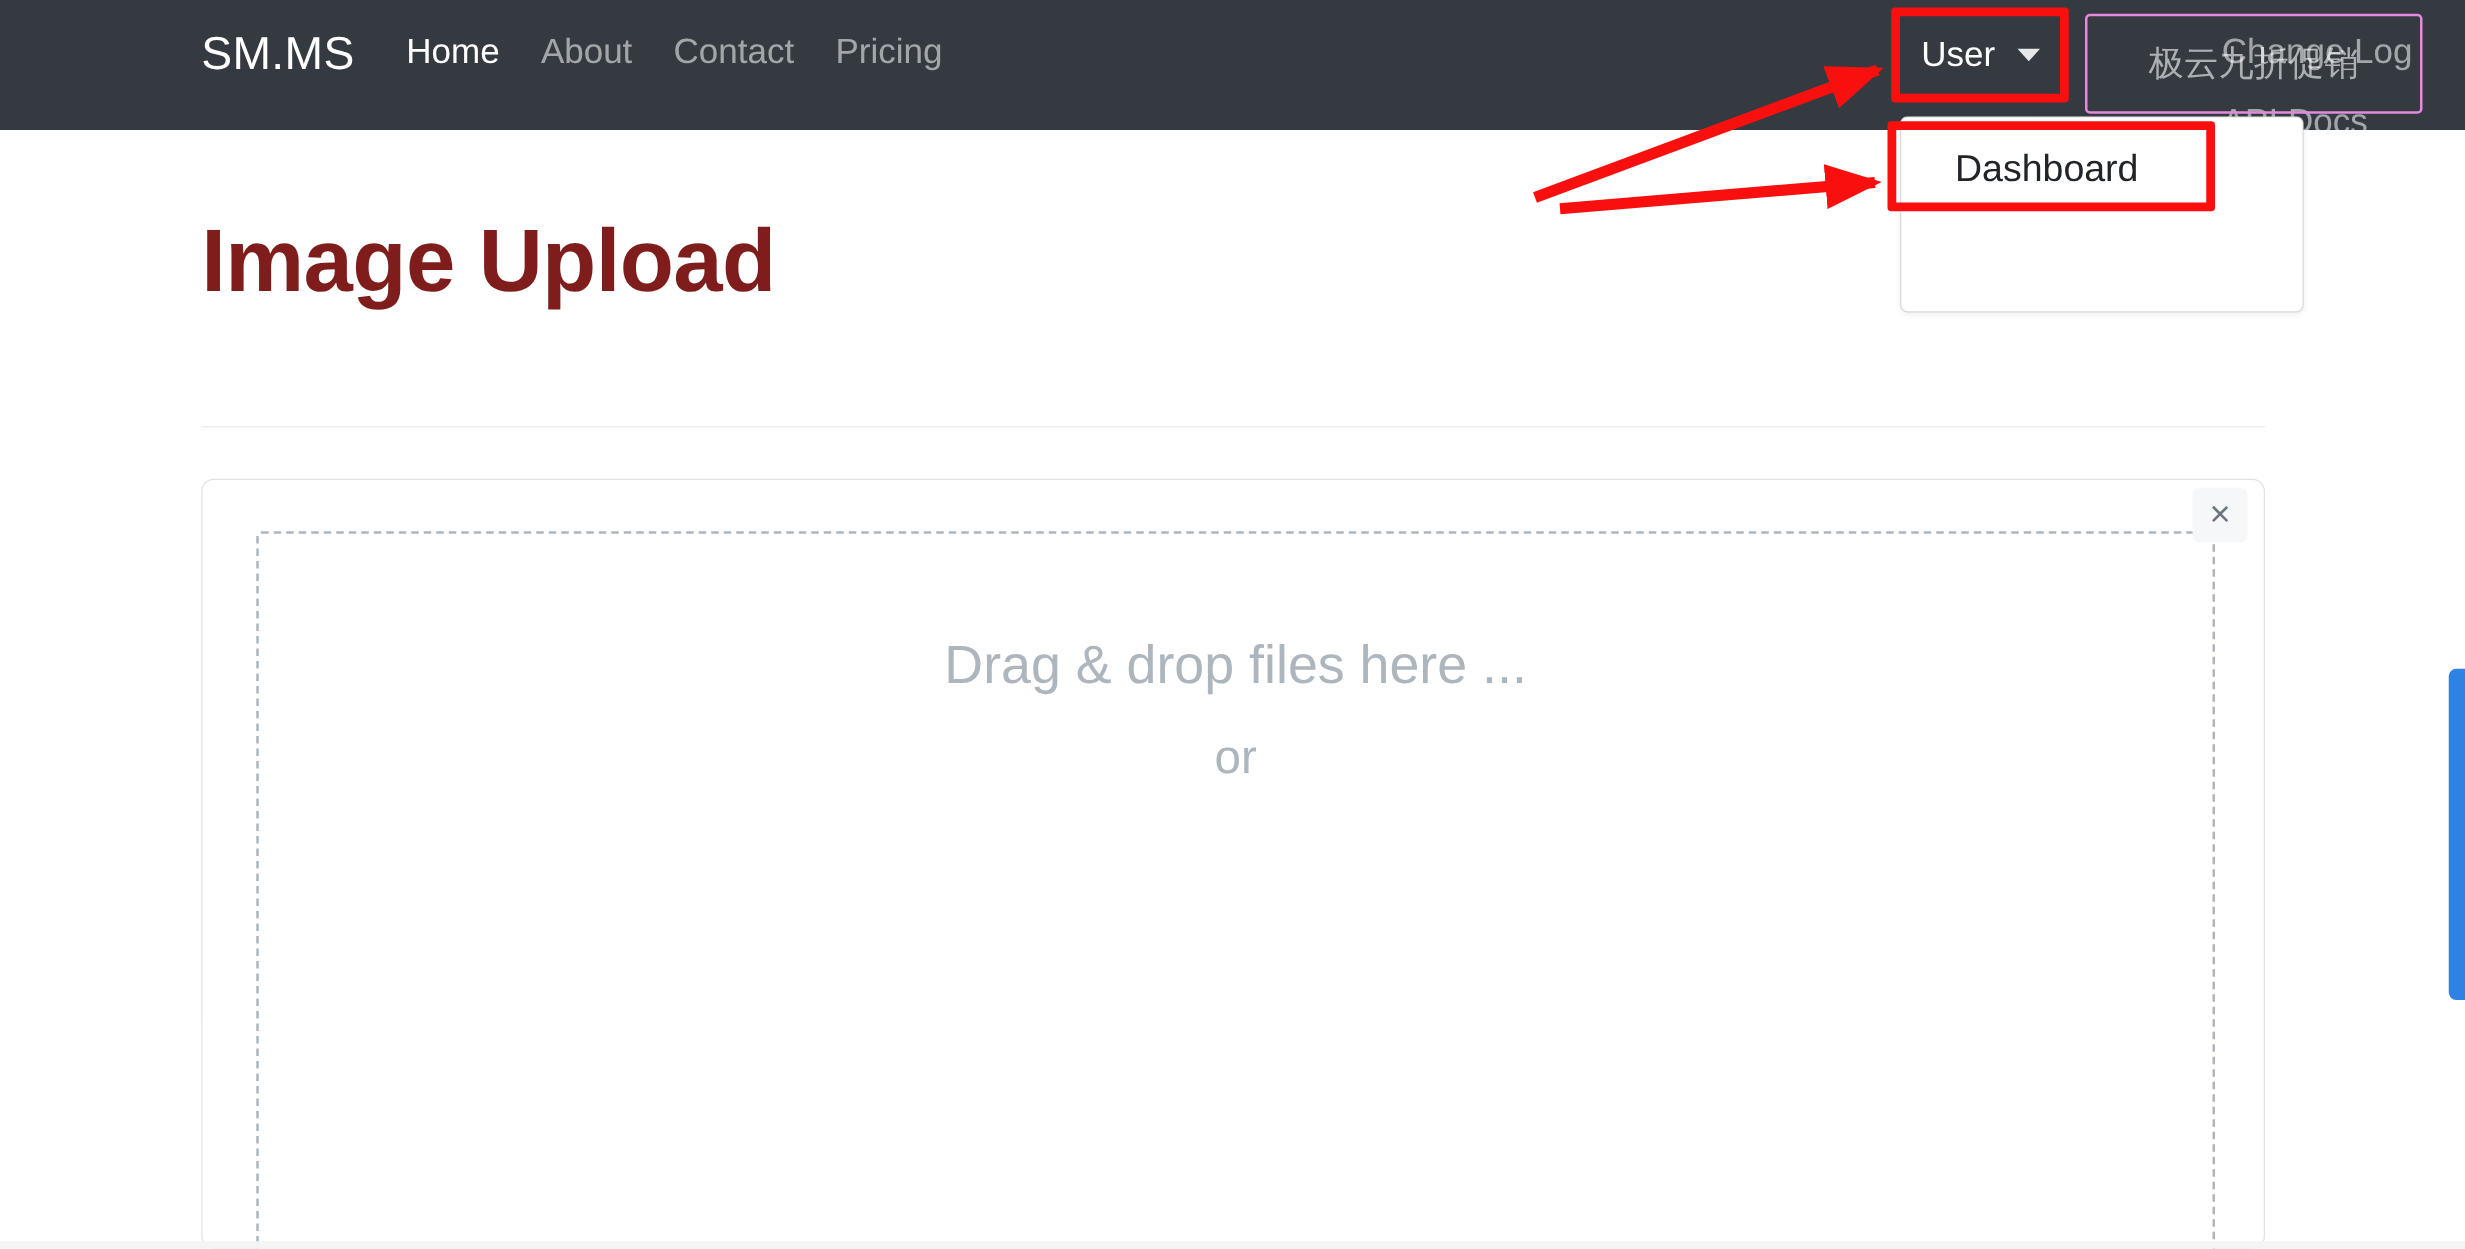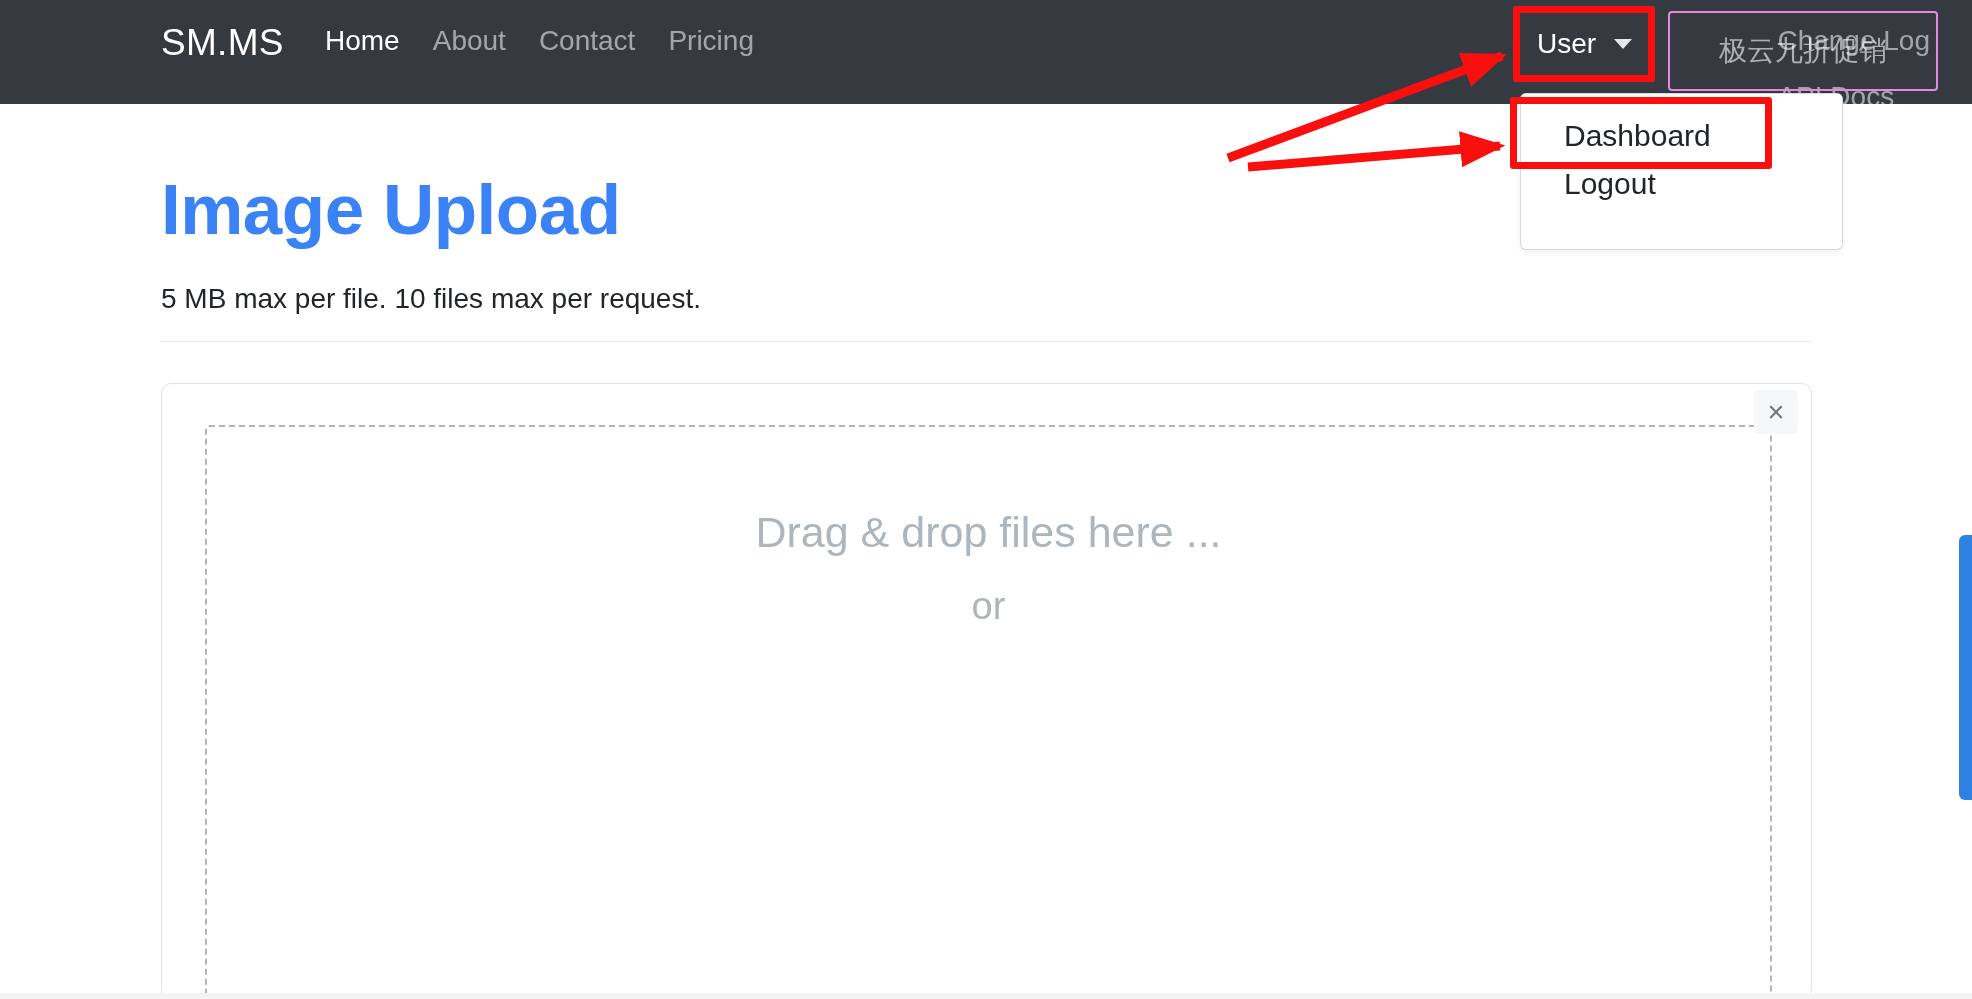--- a/index.html
+++ b/index.html
@@ -142,21 +142,21 @@
     text-decoration: none;
   }
 
   
   .page-title {
     position: absolute;
     left: 161px;
     top: 174px;
     font-size: 71px;
     font-weight: bold;
-    color: #3b82f6;
+    color: #7f1d1d;
     letter-spacing: -0.5px;
     line-height: 1;
     white-space: nowrap;
   }
 
   .page-subtitle {
     position: absolute;
     left: 161px;
     top: 285px;
     font-size: 28px;
@@ -308,25 +308,23 @@
     <button class="user-dropdown-toggle">
       <span class="user-label">User</span>
       <span class="caret-down"></span>
     </button>
 
     <button class="promo-btn">极云九折促销</button>
   </nav>
 
   <div class="dropdown-menu">
     <a class="dropdown-item">Dashboard</a>
-    <a class="dropdown-item">Logout</a>
   </div>
 
   <h1 class="page-title">Image Upload</h1>
-  <p class="page-subtitle">5 MB max per file. 10 files max per request.</p>
 
   <div class="divider"></div>
 
   <div class="upload-card">
 
     <button class="close-btn">×</button>
 
     <div class="dropzone">
       <div class="dz-text dz-line1">Drag &amp; drop files here ...</div>
       <div class="dz-text dz-line2">or</div>

